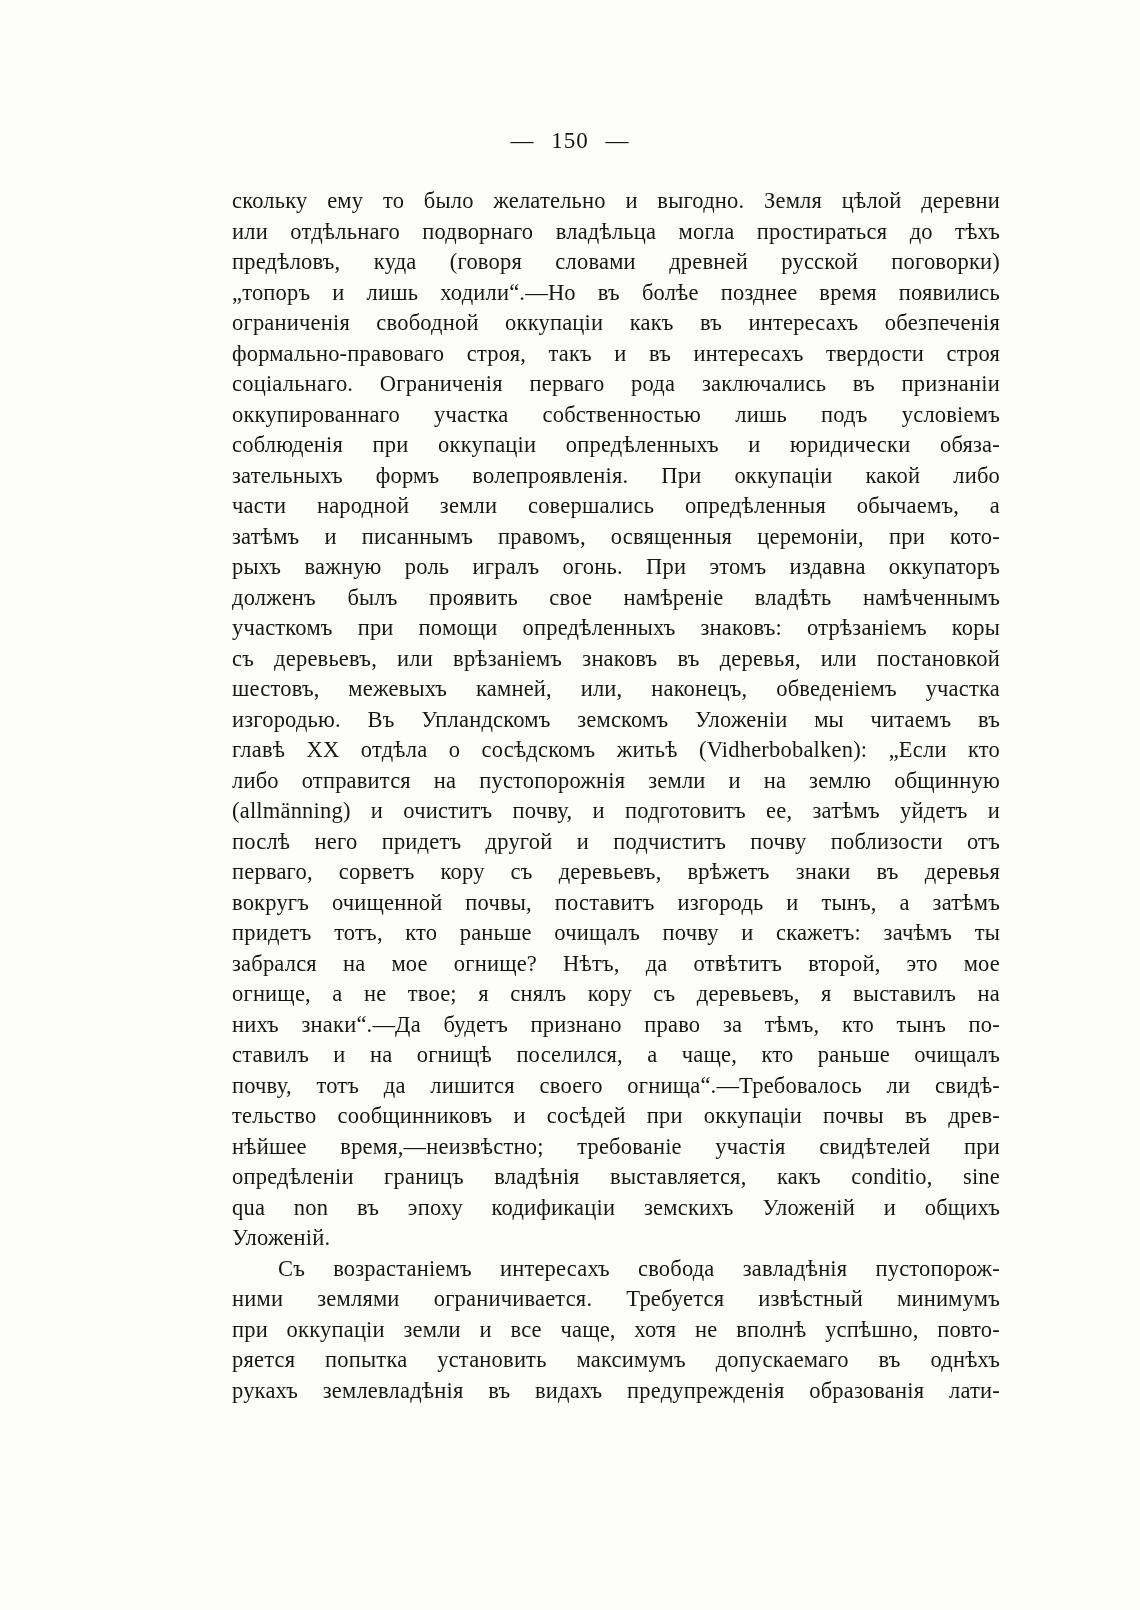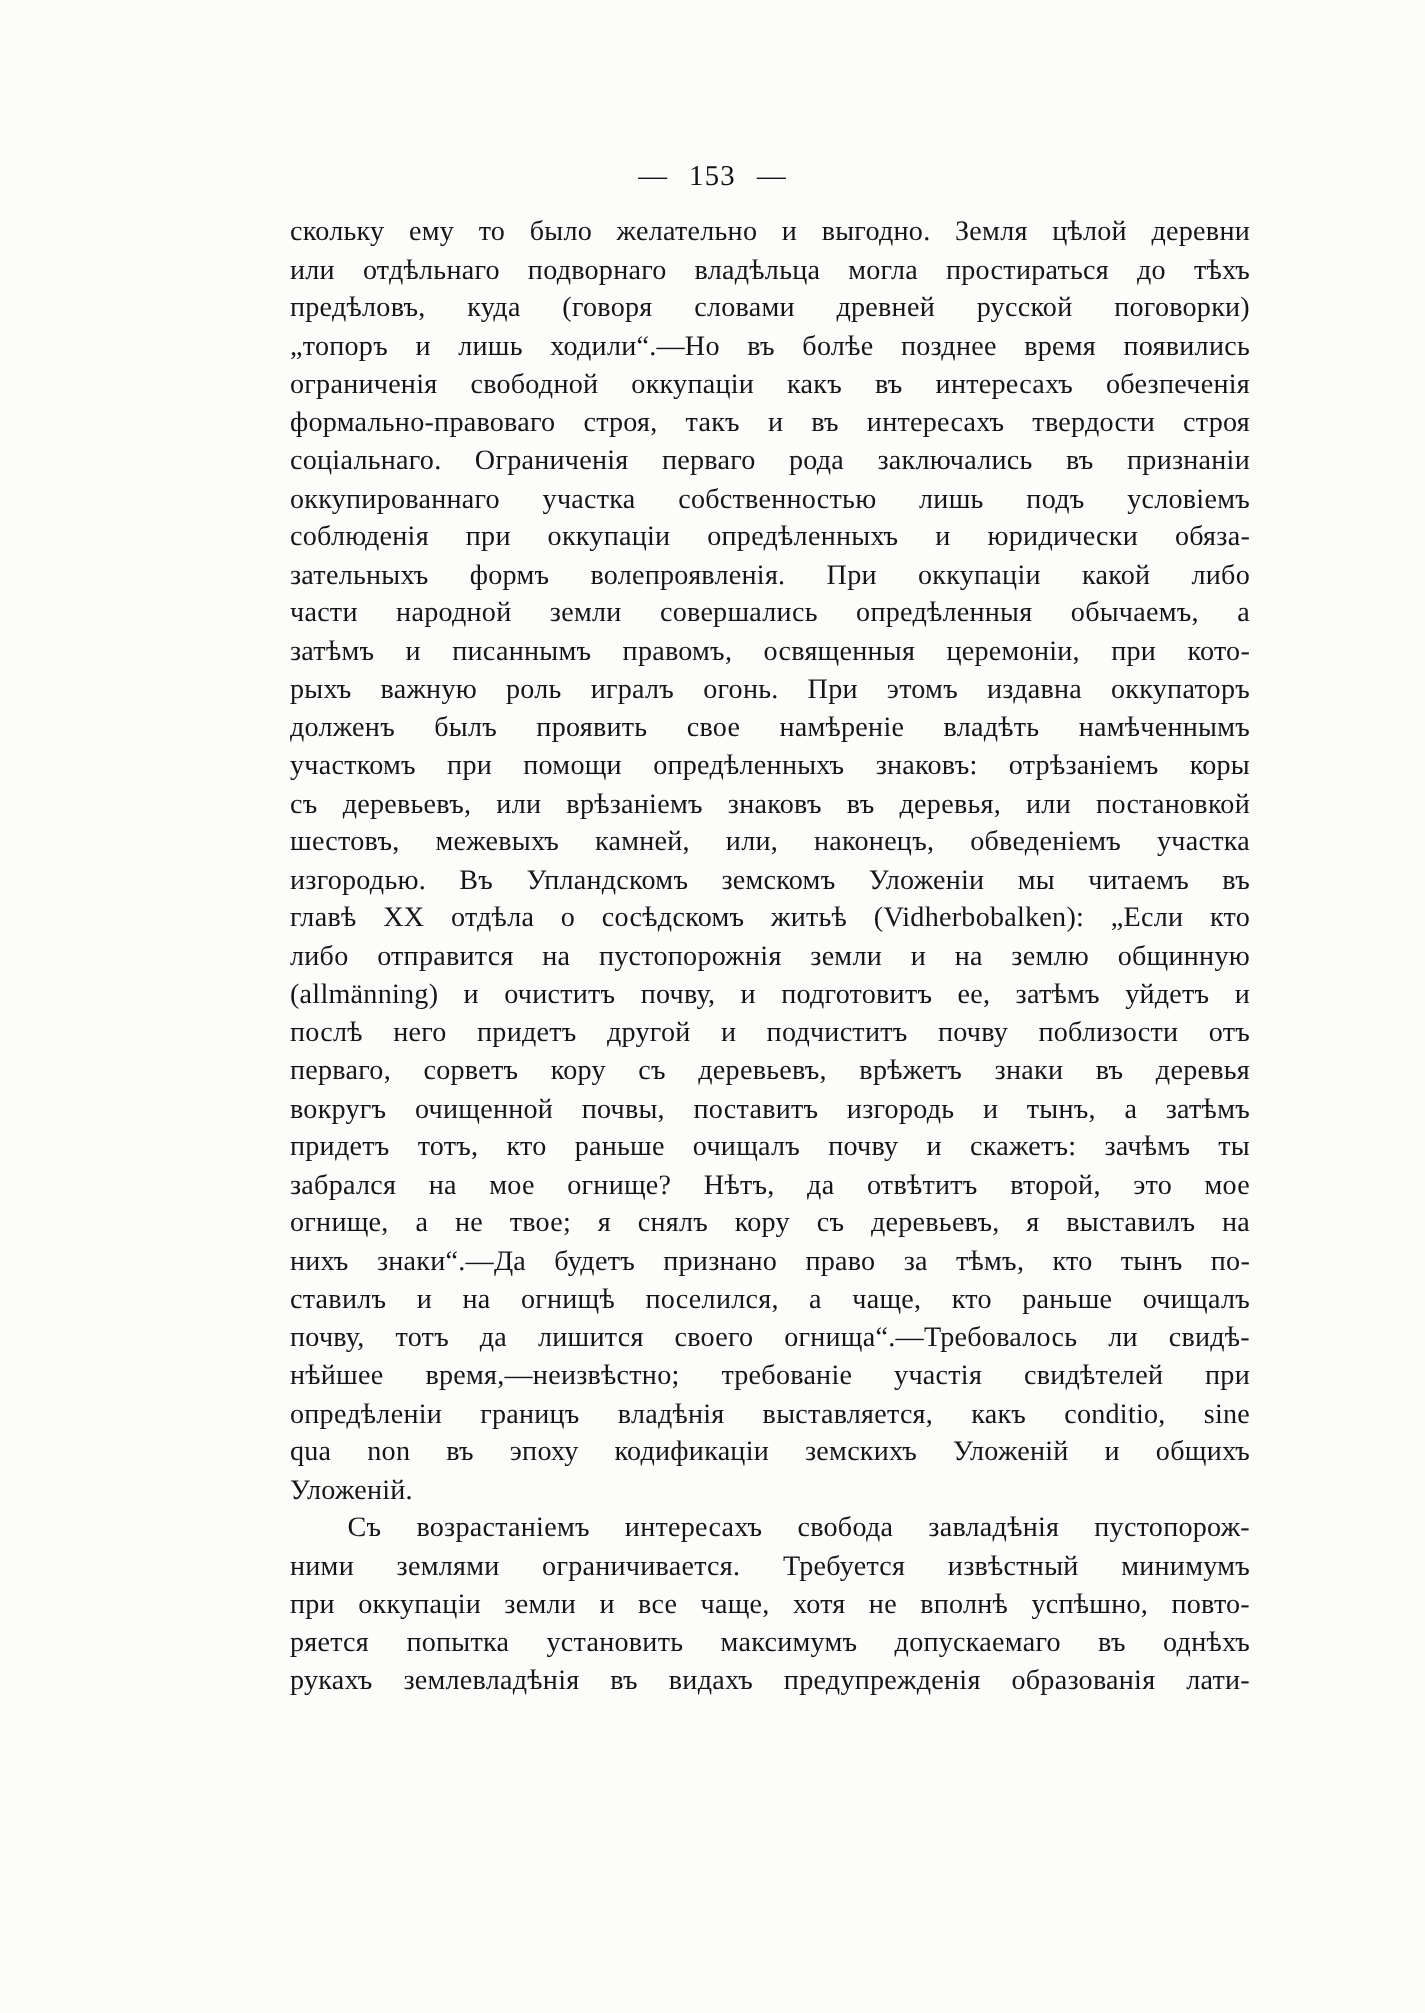--- a/index.html
+++ b/index.html
@@ -23,21 +23,21 @@
     right: 0;
     text-align: center;
     font-size: 23px;
     letter-spacing: 1px;
     word-spacing: 10px;
     color: #121212;
   }
   .body-text {
     position: absolute;
     left: 232px;
-    top: 170px;
+    top: 186px;
     width: 768px;
     font-size: 22.5px;
     letter-spacing: 0.2px;
   }
   .para { margin: 0; padding: 0; }
   .line {
     height: 30.5px;
     line-height: 30.5px;
     text-align: justify;
     text-align-last: justify;
@@ -49,21 +49,21 @@
     text-align-last: left;
   }
   .line.first-indent {
     padding-left: 46px;
   }
 </style>
 </head>
 <body>
 
 <div class="page">
-  <div class="page-number">— 153 —</div>
+  <div class="page-number">— 150 —</div>
 
   <div class="body-text">
     <div class="para">
         <div class="line">скольку ему то было желательно и выгодно. Земля цѣлой деревни</div>
         <div class="line">или отдѣльнаго подворнаго владѣльца могла простираться до тѣхъ</div>
         <div class="line">предѣловъ, куда (говоря словами древней русской поговорки)</div>
         <div class="line">„топоръ и лишь ходили“.—Но въ болѣе позднее время появились</div>
         <div class="line">ограниченія свободной оккупаціи какъ въ интересахъ обезпеченія</div>
         <div class="line">формально-правоваго строя, такъ и въ интересахъ твердости строя</div>
         <div class="line">соціальнаго. Ограниченія перваго рода заключались въ признаніи</div>
@@ -83,20 +83,21 @@
         <div class="line">(allmänning) и очиститъ почву, и подготовитъ ее, затѣмъ уйдетъ и</div>
         <div class="line">послѣ него придетъ другой и подчиститъ почву поблизости отъ</div>
         <div class="line">перваго, сорветъ кору съ деревьевъ, врѣжетъ знаки въ деревья</div>
         <div class="line">вокругъ очищенной почвы, поставитъ изгородь и тынъ, а затѣмъ</div>
         <div class="line">придетъ тотъ, кто раньше очищалъ почву и скажетъ: зачѣмъ ты</div>
         <div class="line">забрался на мое огнище? Нѣтъ, да отвѣтитъ второй, это мое</div>
         <div class="line">огнище, а не твое; я снялъ кору съ деревьевъ, я выставилъ на</div>
         <div class="line">нихъ знаки“.—Да будетъ признано право за тѣмъ, кто тынъ по-</div>
         <div class="line">ставилъ и на огнищѣ поселился, а чаще, кто раньше очищалъ</div>
         <div class="line">почву, тотъ да лишится своего огнища“.—Требовалось ли свидѣ-</div>
+        <div class="line">тельство сообщинниковъ и сосѣдей при оккупаціи почвы въ древ-</div>
         <div class="line">нѣйшее время,—неизвѣстно; требованіе участія свидѣтелей при</div>
         <div class="line">опредѣленіи границъ владѣнія выставляется, какъ conditio, sine</div>
         <div class="line">qua non въ эпоху кодификаціи земскихъ Уложеній и общихъ</div>
         <div class="line no-just">Уложеній.</div>
       </div>
     <div class="para">
         <div class="line first-indent">Съ возрастаніемъ интересахъ свобода завладѣнія пустопорож-</div>
         <div class="line">ними землями ограничивается. Требуется извѣстный минимумъ</div>
         <div class="line">при оккупаціи земли и все чаще, хотя не вполнѣ успѣшно, повто-</div>
         <div class="line">ряется попытка установить максимумъ допускаемаго въ однѣхъ</div>

